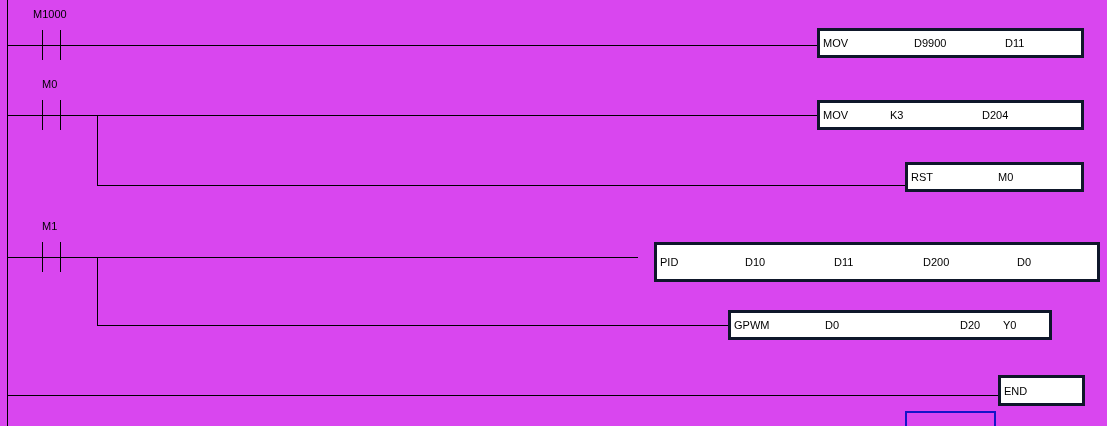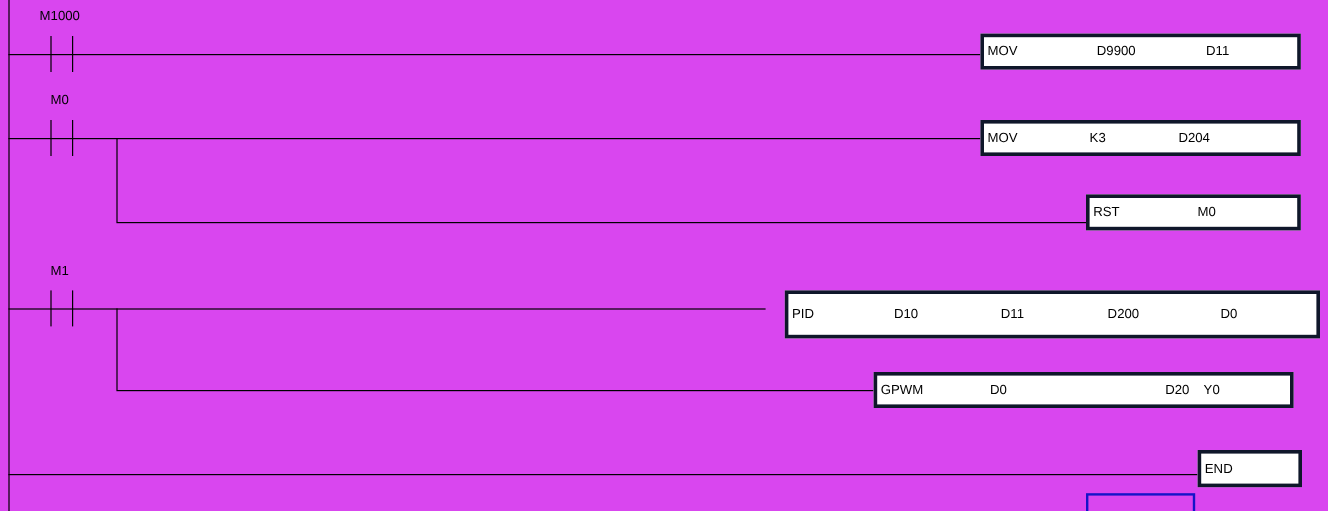--- a/index.html
+++ b/index.html
@@ -109,21 +109,21 @@
   <div class="wire-h" style="left:7px; top:115px; width:810px;"></div>
 
   <div class="contact" style="left:42px; top:100px; width:19px; height:30px;">
     <div class="bar bar-left"></div>
     <div class="bar bar-right"></div>
   </div>
   <div class="contact-label" style="left:42px; top:78px;">M0</div>
 
   <div class="inst-box" style="left:817px; top:100px; width:267px; height:30px;">
     <div class="mnemonic">MOV</div>
-    <div class="operand" style="left:88px;">K3</div>
+    <div class="operand" style="left:70px;">K3</div>
     <div class="operand" style="left:162px;">D204</div>
   </div>
 
   <div class="wire-v" style="left:97px; top:115px; height:70px;"></div>
   <div class="wire-h" style="left:97px; top:185px; width:808px;"></div>
 
   <div class="inst-box" style="left:905px; top:162px; width:179px; height:30px;">
     <div class="mnemonic">RST</div>
     <div class="operand" style="left:90px;">M0</div>
   </div>
@@ -140,24 +140,24 @@
     <div class="mnemonic">PID</div>
     <div class="operand" style="left:88px;">D10</div>
     <div class="operand" style="left:177px;">D11</div>
     <div class="operand" style="left:266px;">D200</div>
     <div class="operand" style="left:360px;">D0</div>
   </div>
 
   <div class="wire-v" style="left:97px; top:257px; height:68px;"></div>
   <div class="wire-h" style="left:97px; top:325px; width:631px;"></div>
 
-  <div class="inst-box" style="left:728px; top:310px; width:350px; height:30px;">
+  <div class="inst-box" style="left:728px; top:310px; width:324px; height:30px;">
     <div class="mnemonic">GPWM</div>
     <div class="operand" style="left:94px;">D0</div>
-    <div class="operand" style="left:196px;padding-left:44px;">D20</div>
+    <div class="operand" style="left:185px;padding-left:44px;">D20</div>
     <div class="operand" style="left:272px;">Y0</div>
   </div>
 
   <div class="wire-h" style="left:7px; top:395px; width:991px;"></div>
 
   <div class="inst-box" style="left:998px; top:375px; width:87px; height:31px;padding-left:16px;">
     <div class="mnemonic">END</div>
   </div>
 
   <div class="selection-rect" style="left:905px; top:411px; width:91px; height:24px;"></div>

